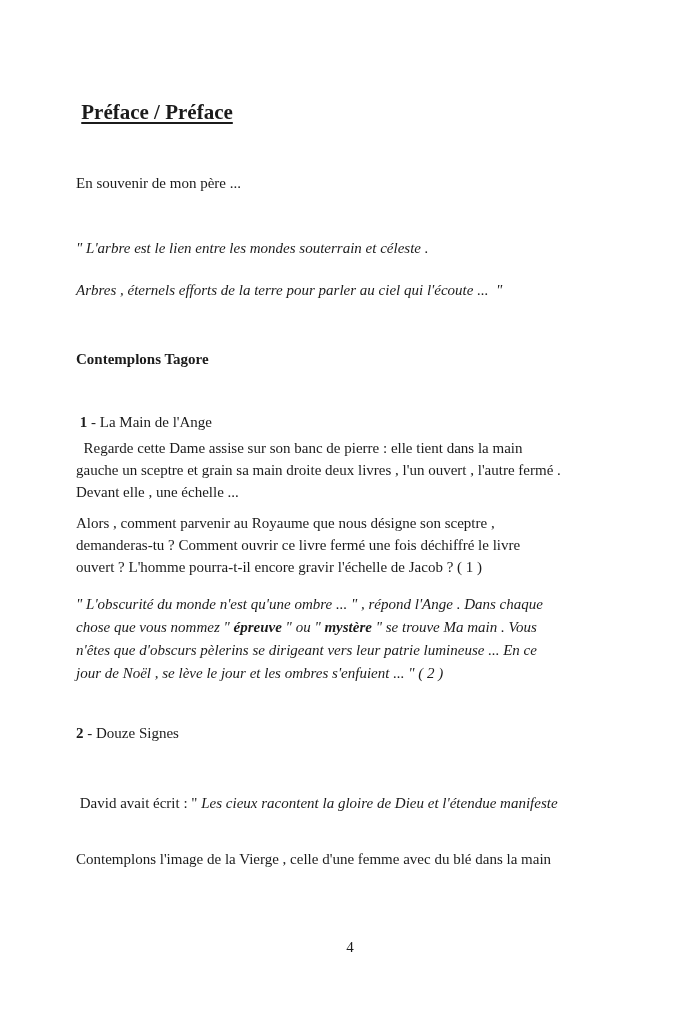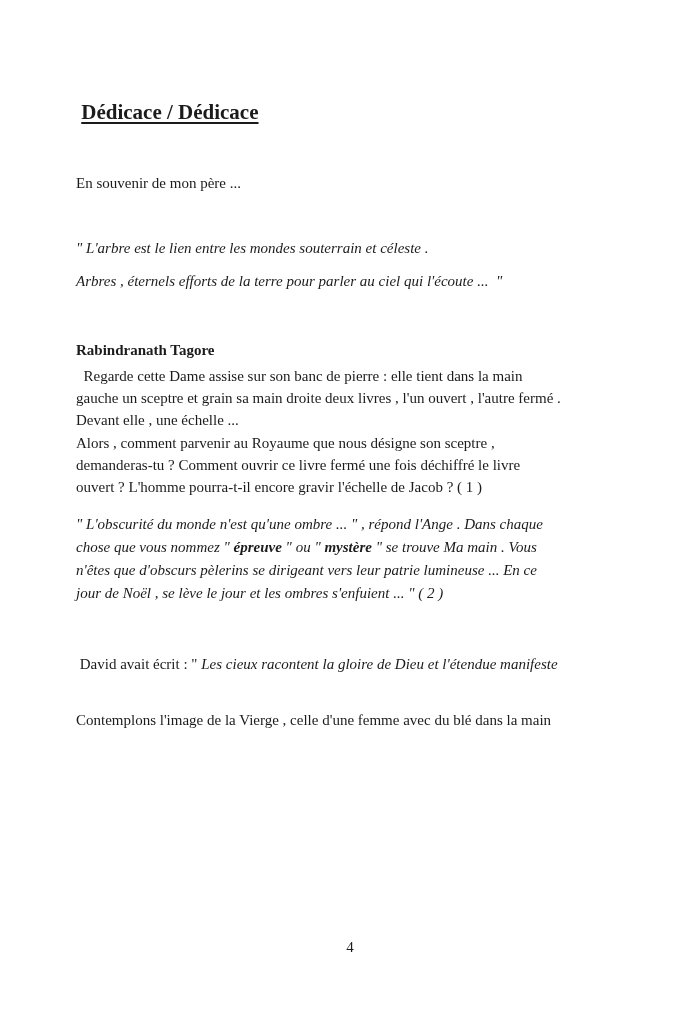--- a/index.html
+++ b/index.html
@@ -29,25 +29,25 @@
   }
   .block .line { white-space: pre; }
   .b { font-weight: bold; }
   .i { font-style: italic; }
   .u { text-decoration: underline; text-decoration-thickness: 2px; text-underline-offset: 3px; }
 
   
   [data-block="title"]            { margin-top: 99px; font-size: 21px; line-height: 26px; }
   [data-block="dedication"]       { margin-top: 47px; }
   [data-block="epigraph-line-1"]  { margin-top: 43px; }
-  [data-block="epigraph-line-2"]  { margin-top: 11px; }
+  [data-block="epigraph-line-2"]  { margin-top: 20px; }
   [data-block="author"]           { margin-top: 47px; }
   [data-block="heading-1"]        { margin-top: 41px; }
   [data-block="para-dame"]        { margin-top: 4px; }
-  [data-block="para-alors"]       { margin-top: 1px; }
+  [data-block="para-alors"]       { margin-top: 9px; }
   [data-block="para-angel-reply"] { margin-top: 15px; line-height: 23px; }
   [data-block="heading-2"]        { margin-top: 37px; }
   [data-block="para-david"]       { margin-top: 48px; }
   [data-block="para-vierge"]      { margin-top: 34px; }
 
   .footer {
     position: absolute;
     top: 938px;
     left: 0;
     width: 700px;
@@ -55,25 +55,27 @@
     font-size: 15px;
     line-height: 18px;
     color: #1b1b1b;
   }
 </style>
 </head>
 <body>
 
 <div class="page">
   <div class="content">
-      <div class="block title" data-block="title"><div class="line"><span class="b"> </span><span class="b u">Dédicace / Dédicace</span></div></div>
+      <div class="block title" data-block="title"><div class="line"><span class="b"> </span><span class="b u">Préface / Préface</span></div></div>
       <div class="block para" data-block="dedication"><div class="line"><span>En souvenir de mon père ...</span></div></div>
       <div class="block para" data-block="epigraph-line-1"><div class="line"><span class="i">" L'arbre est le lien entre les mondes souterrain et céleste .</span></div></div>
       <div class="block para" data-block="epigraph-line-2"><div class="line"><span class="i">Arbres , éternels efforts de la terre pour parler au ciel qui l'écoute ...  "</span></div></div>
-      <div class="block para" data-block="author"><div class="line"><span class="b">Rabindranath Tagore</span></div></div>
+      <div class="block para" data-block="author"><div class="line"><span class="b">Contemplons Tagore</span></div></div>
+      <div class="block heading" data-block="heading-1"><div class="line"><span class="b"> 1</span><span> - La Main de l'Ange</span></div></div>
       <div class="block para" data-block="para-dame"><div class="line"><span>  Regarde cette Dame assise sur son banc de pierre : elle tient dans la main</span></div><div class="line"><span>gauche un sceptre et grain sa main droite deux livres , l'un ouvert , l'autre fermé .</span></div><div class="line"><span>Devant elle , une échelle ...</span></div></div>
       <div class="block para" data-block="para-alors"><div class="line"><span>Alors , comment parvenir au Royaume que nous désigne son sceptre ,</span></div><div class="line"><span>demanderas-tu ? Comment ouvrir ce livre fermé une fois déchiffré le livre</span></div><div class="line"><span>ouvert ? L'homme pourra-t-il encore gravir l'échelle de Jacob ? ( 1 )</span></div></div>
       <div class="block para" data-block="para-angel-reply"><div class="line"><span class="i">" L'obscurité du monde n'est qu'une ombre ... " , répond l'Ange . Dans chaque</span></div><div class="line"><span class="i">chose que vous nommez " </span><span class="b i">épreuve</span><span class="i"> " ou " </span><span class="b i">mystère</span><span class="i"> " se trouve Ma main . Vous</span></div><div class="line"><span class="i">n'êtes que d'obscurs pèlerins se dirigeant vers leur patrie lumineuse ... En ce</span></div><div class="line"><span class="i">jour de Noël , se lève le jour et les ombres s'enfuient ... " ( 2 )</span></div></div>
+      <div class="block heading" data-block="heading-2"><div class="line"><span class="b">2</span><span> - Douze Signes</span></div></div>
       <div class="block para" data-block="para-david"><div class="line"><span> David avait écrit : " </span><span class="i">Les cieux racontent la gloire de Dieu et l'étendue manifeste</span></div></div>
       <div class="block para" data-block="para-vierge"><div class="line"><span>Contemplons l'image de la Vierge , celle d'une femme avec du blé dans la main</span></div></div>
     </div>
   <div class="footer">4</div>
 </div>
 
 </body></html>

